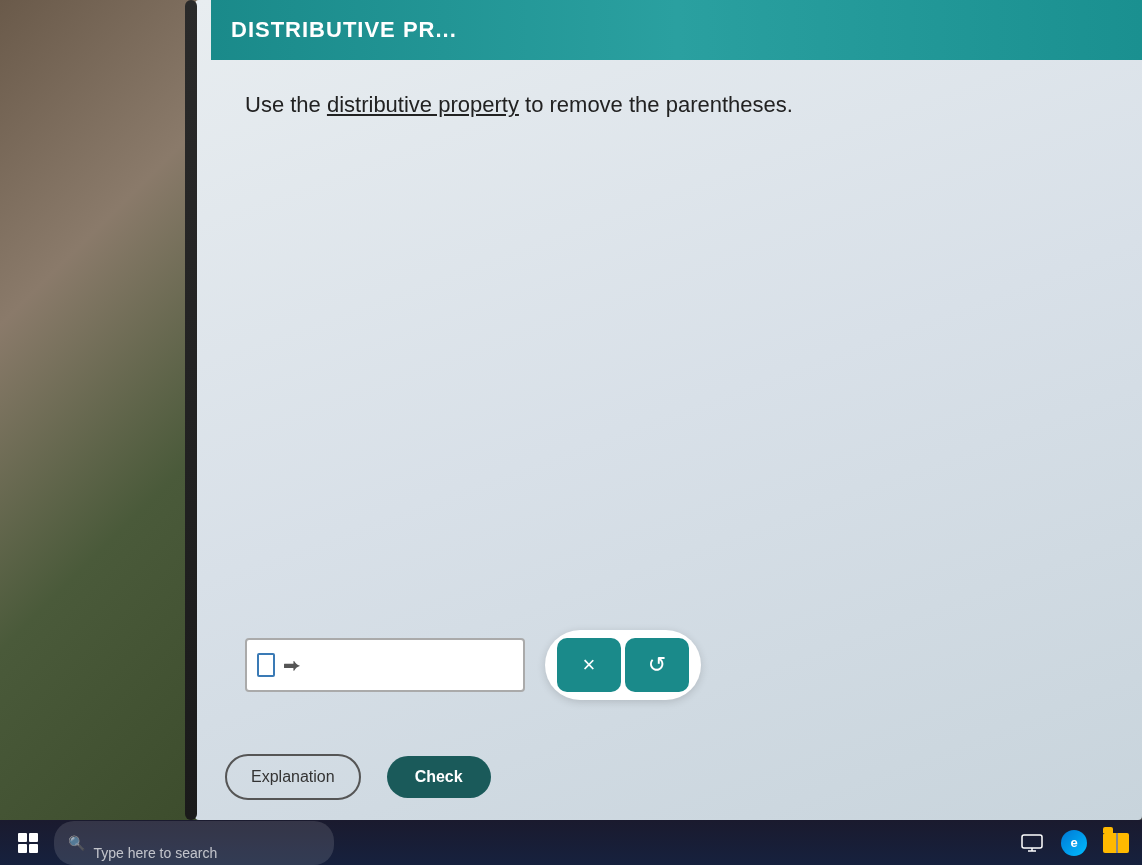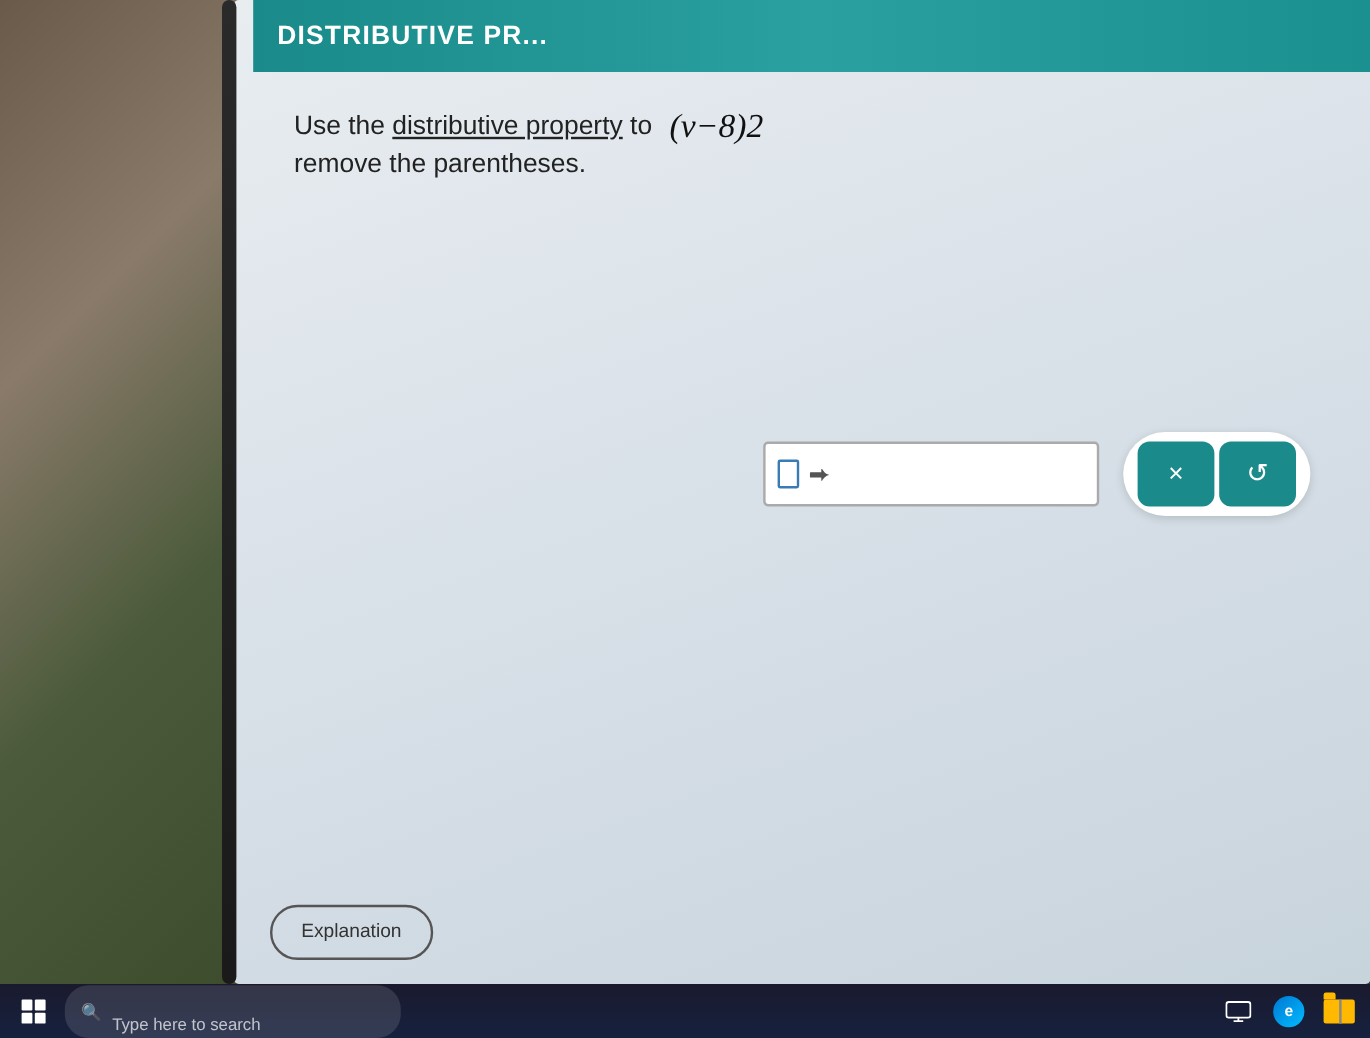--- a/index.html
+++ b/index.html
@@ -62,22 +62,23 @@
     }
 
     
     .problem-area {
       position: absolute;
       top: 60px;
       left: 30px;
       right: 30px;
       bottom: 80px;
       display: flex;
-      flex-direction: row;
+      flex-direction: column;
       padding: 30px 20px 20px 20px;
+      justify-content: space-between;
     }
 
     .instruction-text {
       font-size: 22px;
       color: #222;
       margin-bottom: 28px;
       line-height: 1.4;
     }
 
     .instruction-text a {
@@ -330,40 +331,40 @@
   <div class="header-area">
     <span class="header-title">Distributive pr...</span>
   </div>
 
   <div class="problem-area">
 
     <div class="instruction-text">
       <span>Use the </span><a>distributive property</a><span> to remove the parentheses.</span>
     </div>
 
-    <div class="math-expression">(v−8)2</div>
 
     <div class="answer-row">
 
       <div class="answer-input-box">
         <div class="answer-input-icon"></div>
         <span class="answer-input-cursor">⮕</span>
       </div>
 
       <div class="action-buttons">
         <button class="btn-action">×</button>
         <button class="btn-action">↺</button>
       </div>
 
     </div>
 
   </div>
 
   <div class="bottom-buttons">
     <button class="btn-explanation">Explanation</button>
+    <button class="btn-check">Check</button>
   </div>
 
 </div>
 
 <div class="taskbar">
 
   <div class="taskbar-start">
     <div class="windows-icon">
       <span></span>
         <span></span>

